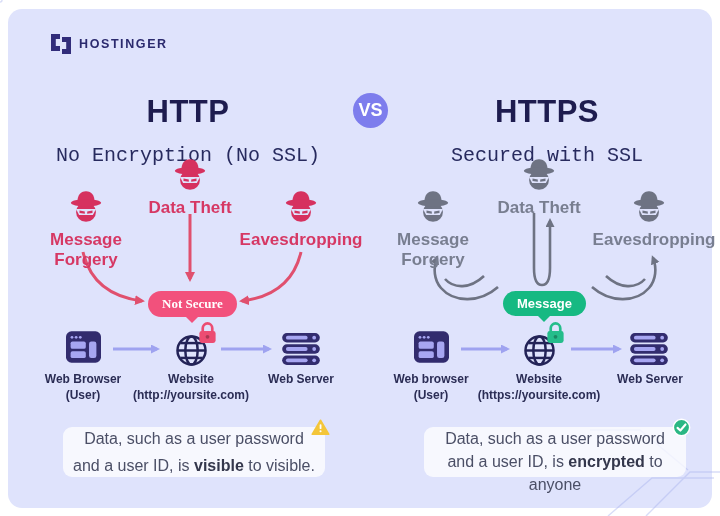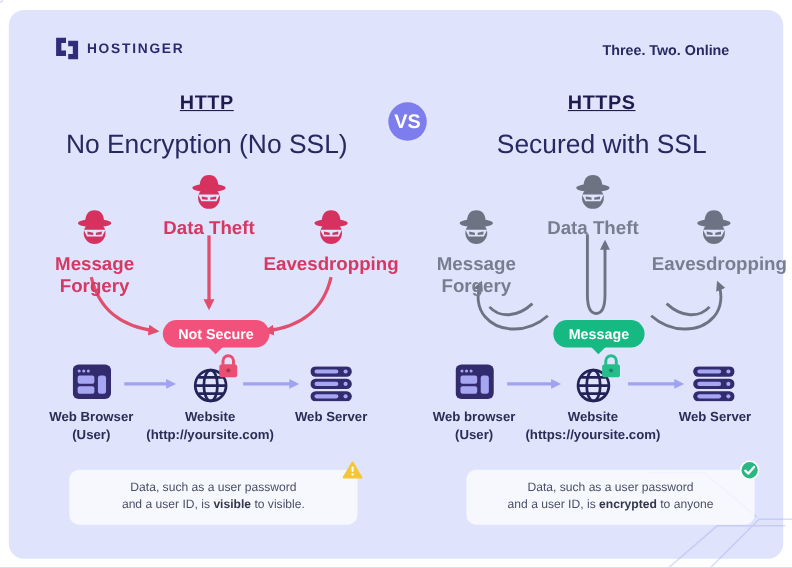--- a/index.html
+++ b/index.html
@@ -7,52 +7,52 @@
   .canvas{position:relative;width:720px;height:516px;background:#ffffff;overflow:hidden;}
   .panel{position:absolute;left:8px;top:9px;width:704px;height:499px;background:#dfe3fc;border-radius:14px;}
   .abs{position:absolute;}
   
   .logo{left:50px;top:34px;display:flex;align-items:center;gap:7px;}
   .logo svg{width:22px;height:20px;}
   .brand-text{font-size:12.5px;font-weight:700;letter-spacing:1.6px;color:#2b2a6e;}
   .tagline{right:57px;top:38px;font-size:13px;font-weight:700;color:#272a5e;}
   
   .col-head{width:320px;text-align:center;color:#1e1c4f;}
-  .col-head .t{font-size:18px;font-weight:800;letter-spacing:.5px;line-height:1.05;margin:0;text-decoration:underline;}
-  .col-head .s{font-size:24px;font-weight:500;color:#272a5e;margin-top:15px;}
+  .col-head .t{font-size:31px;font-weight:800;letter-spacing:.5px;line-height:1.05;margin:12px;}
+  .col-head .s{font-size:20px;font-weight:500;color:#272a5e;margin-top:15px;font-family:Liberation Mono, monospace;}
   .vs{left:353px;top:93px;width:35px;height:35px;border-radius:50%;background:#7d7ded;
       color:#fff;font-size:18px;font-weight:700;display:flex;align-items:center;justify-content:center;}
   
   .hacker{width:42px;height:38px;}
   .red{color:#d6315f;}
   .gray{color:#6e7383;}
   .threat-label{width:130px;text-align:center;font-size:17px;font-weight:700;}
   .threat-label.red{color:#d63864;}
   .threat-label.gray{color:#787e90;}
   
   .badge{padding:5px 14px;border-radius:14px;color:#fff;font-size:13px;font-weight:700;z-index:3;}
   .badge::after{content:"";position:absolute;left:50%;bottom:-6px;transform:translateX(-50%);
     border-left:7px solid transparent;border-right:7px solid transparent;}
-  .badge.pink{background:#f2517c;}
+  .badge.pink{background:#f2517c;font-family:Liberation Serif, serif;}
   .badge.pink::after{border-top:7px solid #f2517c;}
   .badge.green{background:#16b982;}
   .badge.green::after{border-top:7px solid #16b982;}
   
   .icon-browser{width:35px;height:32px;}
   .icon-globe{width:33px;height:33px;color:#232357;}
   .icon-lock{width:21px;height:25px;z-index:2;}
   .icon-lock.pink{color:#ec4d72;}
   .icon-lock.green{color:#25bd8b;}
   .icon-server{width:38px;height:32px;}
   .node-label{text-align:center;font-size:12px;font-weight:700;color:#2b2d55;line-height:1.33;}
   .node-label .sub{font-weight:700;}
   
   .note{width:262px;height:50px;background:rgba(255,255,255,.74);border-radius:9px;
-    display:flex;flex-direction:column;align-items:center;justify-content:center;
-    font-size:11px;color:#4b4f66;line-height:1.45;text-align:center;}
+    display:flex;flex-direction:column;align-items:center;justify-content:space-between;
+    font-size:16px;color:#4b4f66;line-height:1.45;text-align:center;}
   .note b{color:#34374c;}
   .note .corner{position:absolute;right:-5px;top:-9px;width:19px;height:19px;}
   .overlay{position:absolute;left:0;top:0;pointer-events:none;}
   .defs{position:absolute;width:0;height:0;overflow:hidden;}
 </style>
 </head>
 <body>
 
 <svg class="defs" aria-hidden="true">
   <defs>
@@ -160,21 +160,20 @@
       <path d="M606,276 C620,289 636,289 645,279"></path>
     </g>
   </svg>
 
   <div class="abs logo">
     <svg>
         <use href="#sym-hlogo"></use>
       </svg>
     <span class="brand-text">HOSTINGER</span>
   </div>
-  <div class="abs tagline">Three. Two. Online</div>
 
   <div class="abs col-head" style="left:28px;top:84px;">
     <div class="t">HTTP</div>
     <div class="s">No Encryption (No SSL)</div>
   </div>
   <div class="abs col-head" style="left:387px;top:84px;">
     <div class="t">HTTPS</div>
     <div class="s">Secured with SSL</div>
   </div>
   <div class="abs vs">VS</div>

